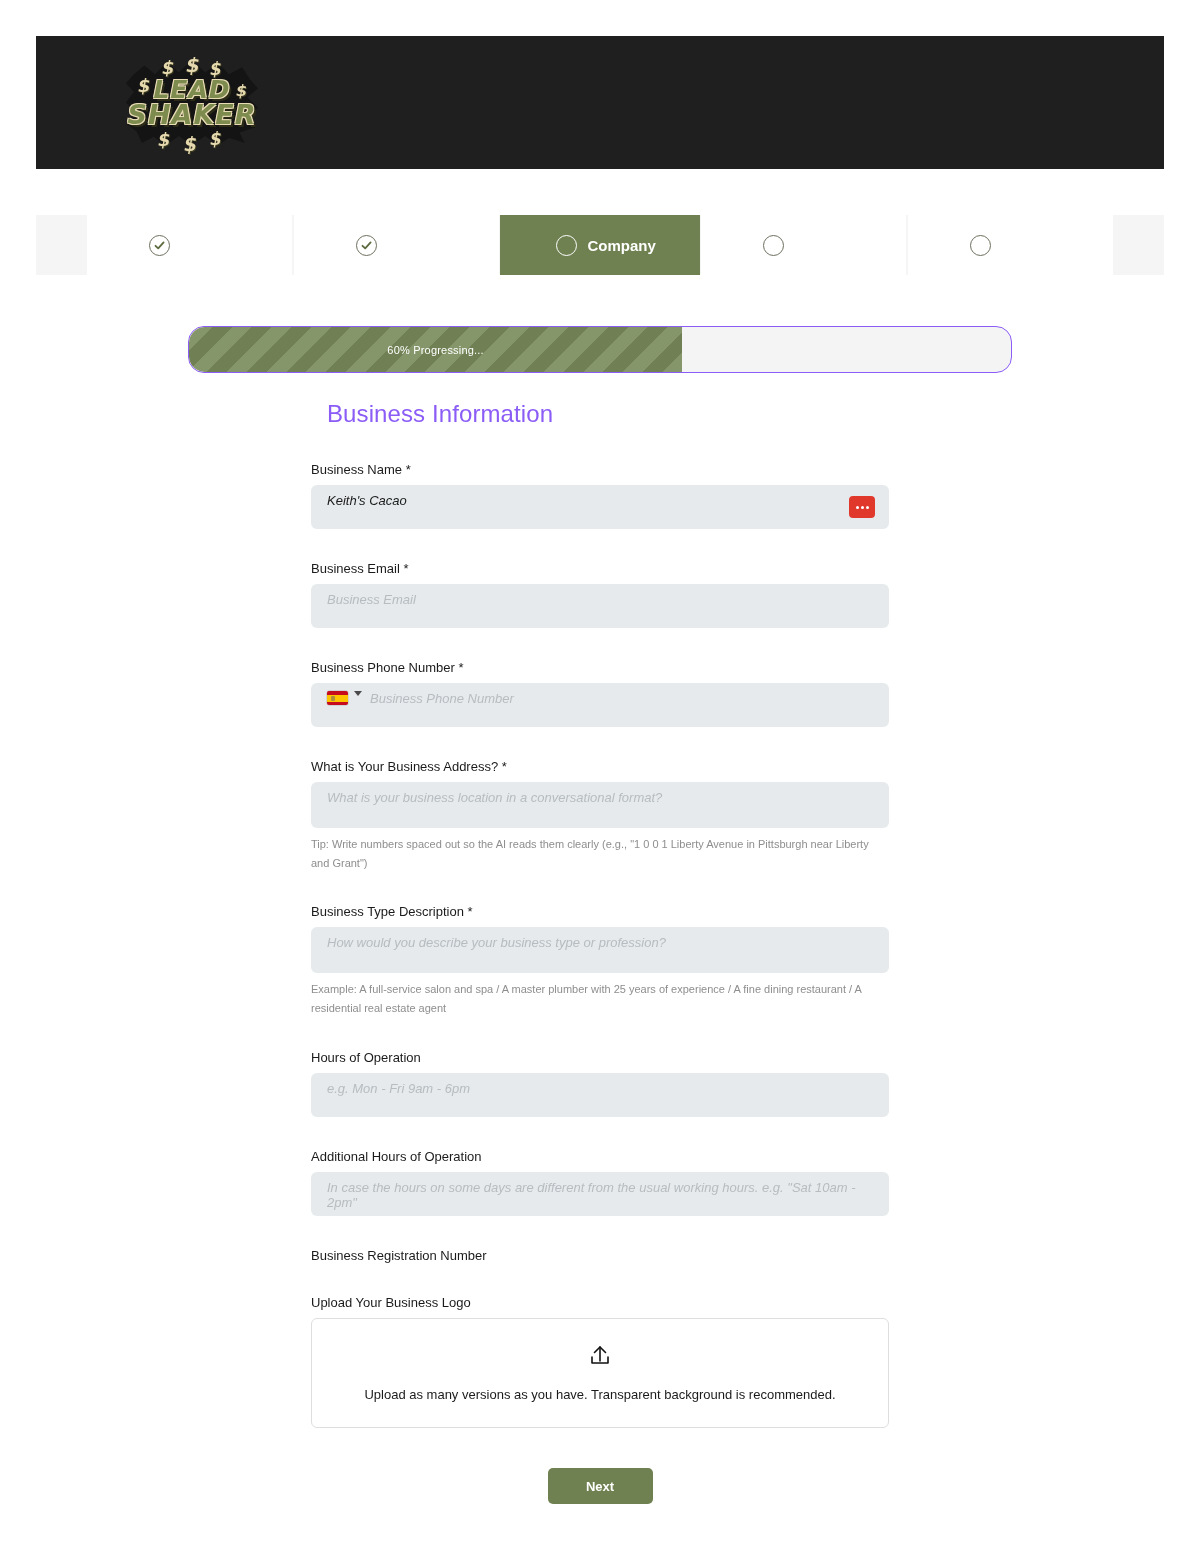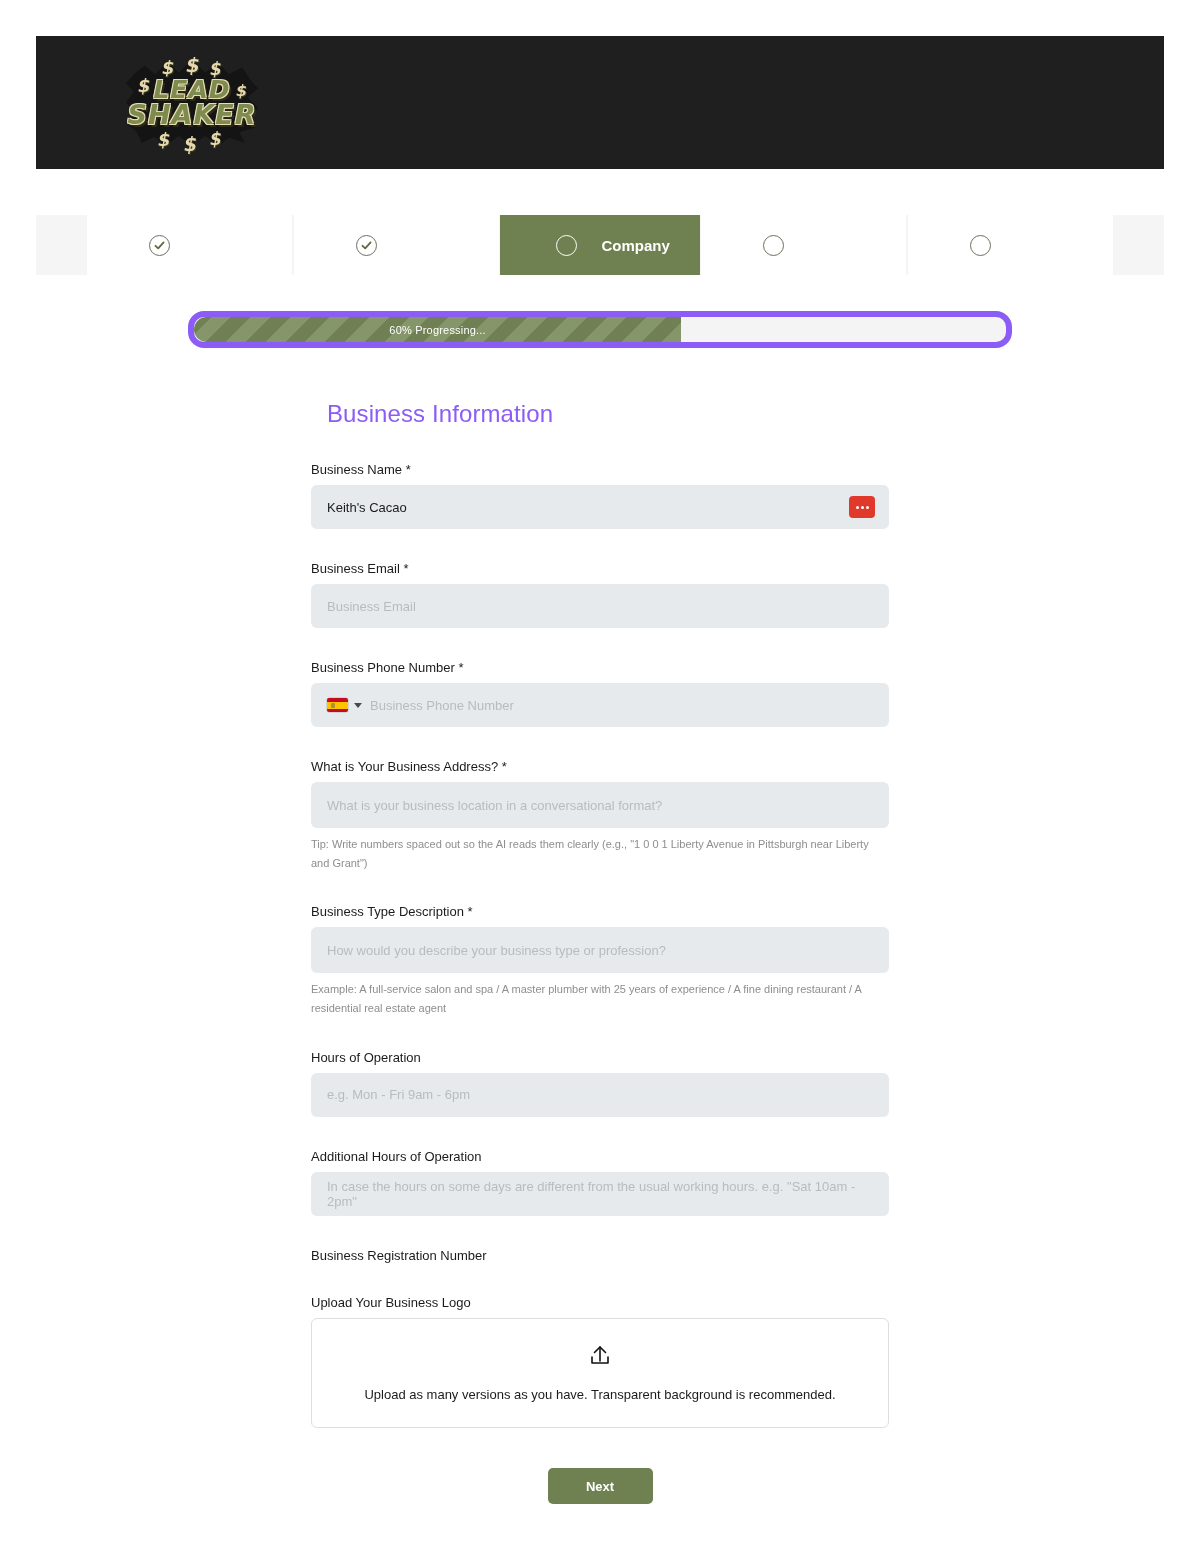--- a/index.html
+++ b/index.html
@@ -72,21 +72,21 @@
     background: #f5f5f6;
     display: flex; align-items: stretch;
     padding: 0 0;
   }
   .step {
     flex: 1 1 0;
     background: #ffffff;
     margin: 0 1px;
     display: flex; align-items: center;
     padding-left: 62px;
-    gap: 24px;
+    gap: 10px;
   }
   .step:first-child { margin-left: 51px; }
   .step:last-child  { margin-right: 51px; }
   .step.current {
     background: #6f8150;
     margin: 0;
     padding-left: 56px;
   }
   .step-circle {
     width: 21px; height: 21px; border-radius: 50%;
@@ -96,24 +96,24 @@
   }
   .step.current .step-circle { border-color: #ffffff; }
   .step-circle svg { display: block; }
   .step-label {
     font-size: 15px; font-weight: bold; color: #ffffff;
     white-space: nowrap;
   }
 
   
   .progress-outer {
-    position: absolute; left: 188px; top: 311px;
-    width: 824px; height: 37px;
+    position: absolute; left: 188px; top: 326px;
+    width: 824px; height: 47px;
     background: #f4f4f4;
-    border: 6px solid #8b5cf6;
+    border: 1px solid #8b5cf6;
     border-radius: 16px;
     overflow: hidden;
     display: flex; align-items: center;
   }
   .progress-fill {
     position: absolute; left: 0; top: 0; bottom: 0;
     width: 60%;
     background-color: #788a5a;
     background-image: repeating-linear-gradient(
       -45deg,
@@ -139,23 +139,24 @@
   .field { margin-bottom: 32px; }
   .field-label {
     font-size: 13px; color: #1b1b1b; font-weight: normal;
     margin-bottom: 8px; display: block;
   }
   .req { color: #1b1b1b; }
   .input-box {
     width: 578px; height: 44px;
     background: #e6eaec;
     border: none; border-radius: 6px;
-    display: flex; align-items: center;
-    padding: 0 16px;
+    display: flex; 
+    padding: 8px 16px;
     position: relative;
+    font-style: italic;
   }
   .input-box.tall { height: 46px; }
   .input-val { font-size: 13px; color: #1b1b1b; }
   .input-ph  { font-size: 13px; color: #b6bcc0; }
   .helper {
     font-size: 11px; color: #8e8e8e; line-height: 1.7;
     margin-top: 7px; width: 578px;
   }
   .pwmgr-icon {
     position: absolute; right: 14px; top: 50%;

